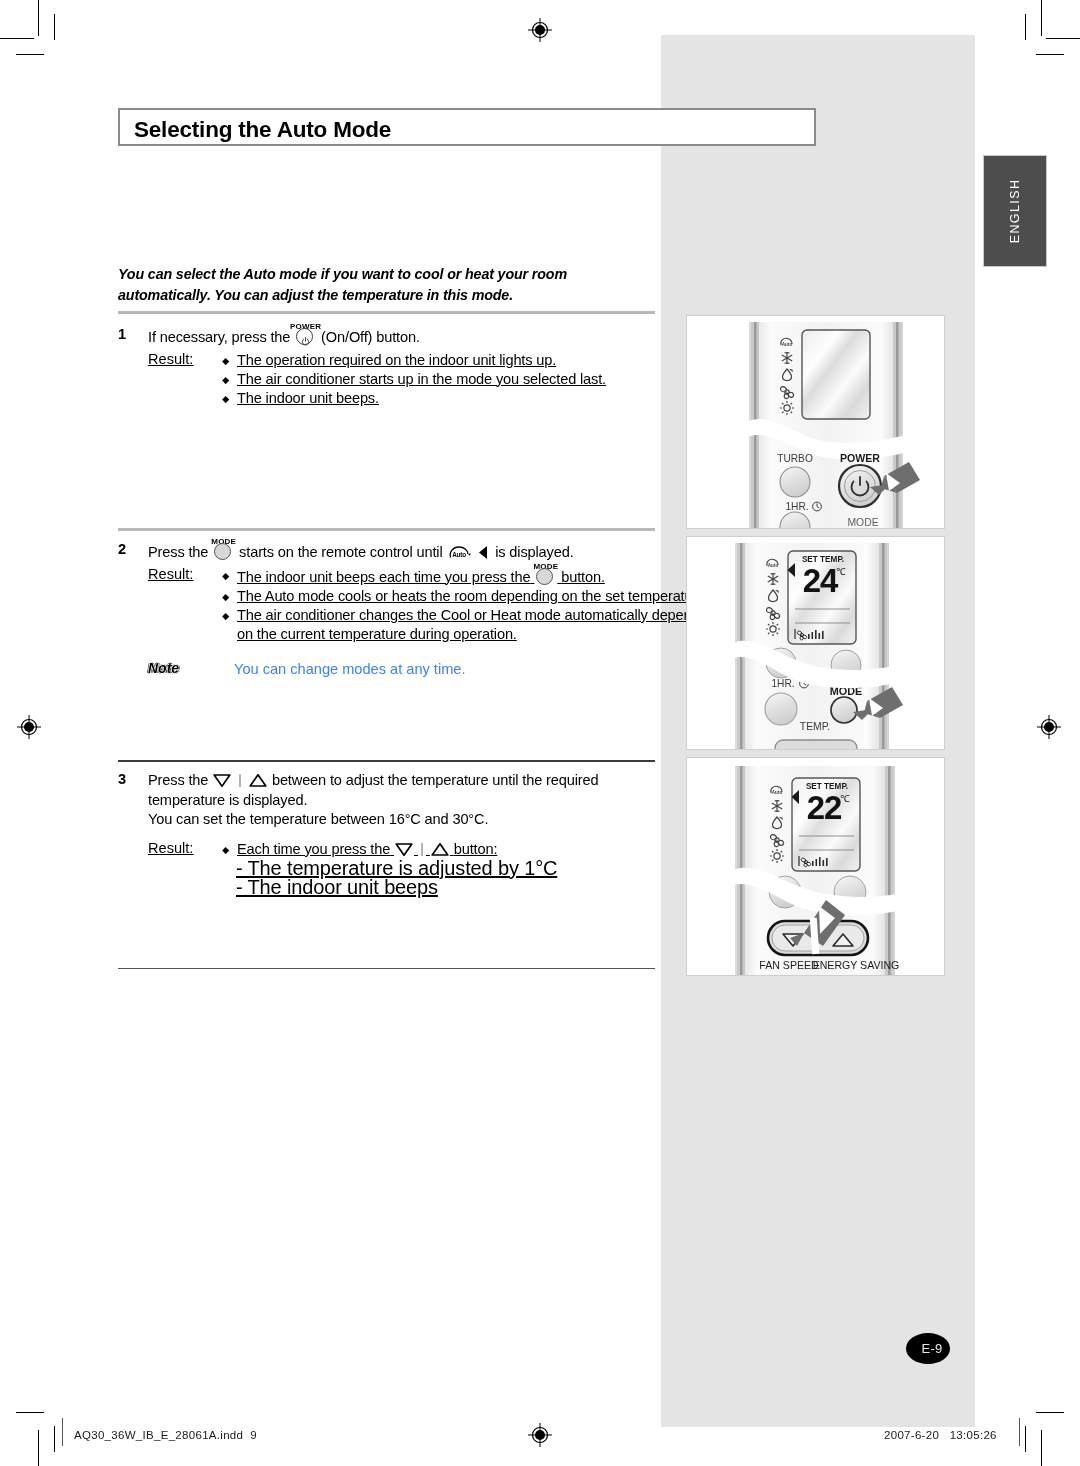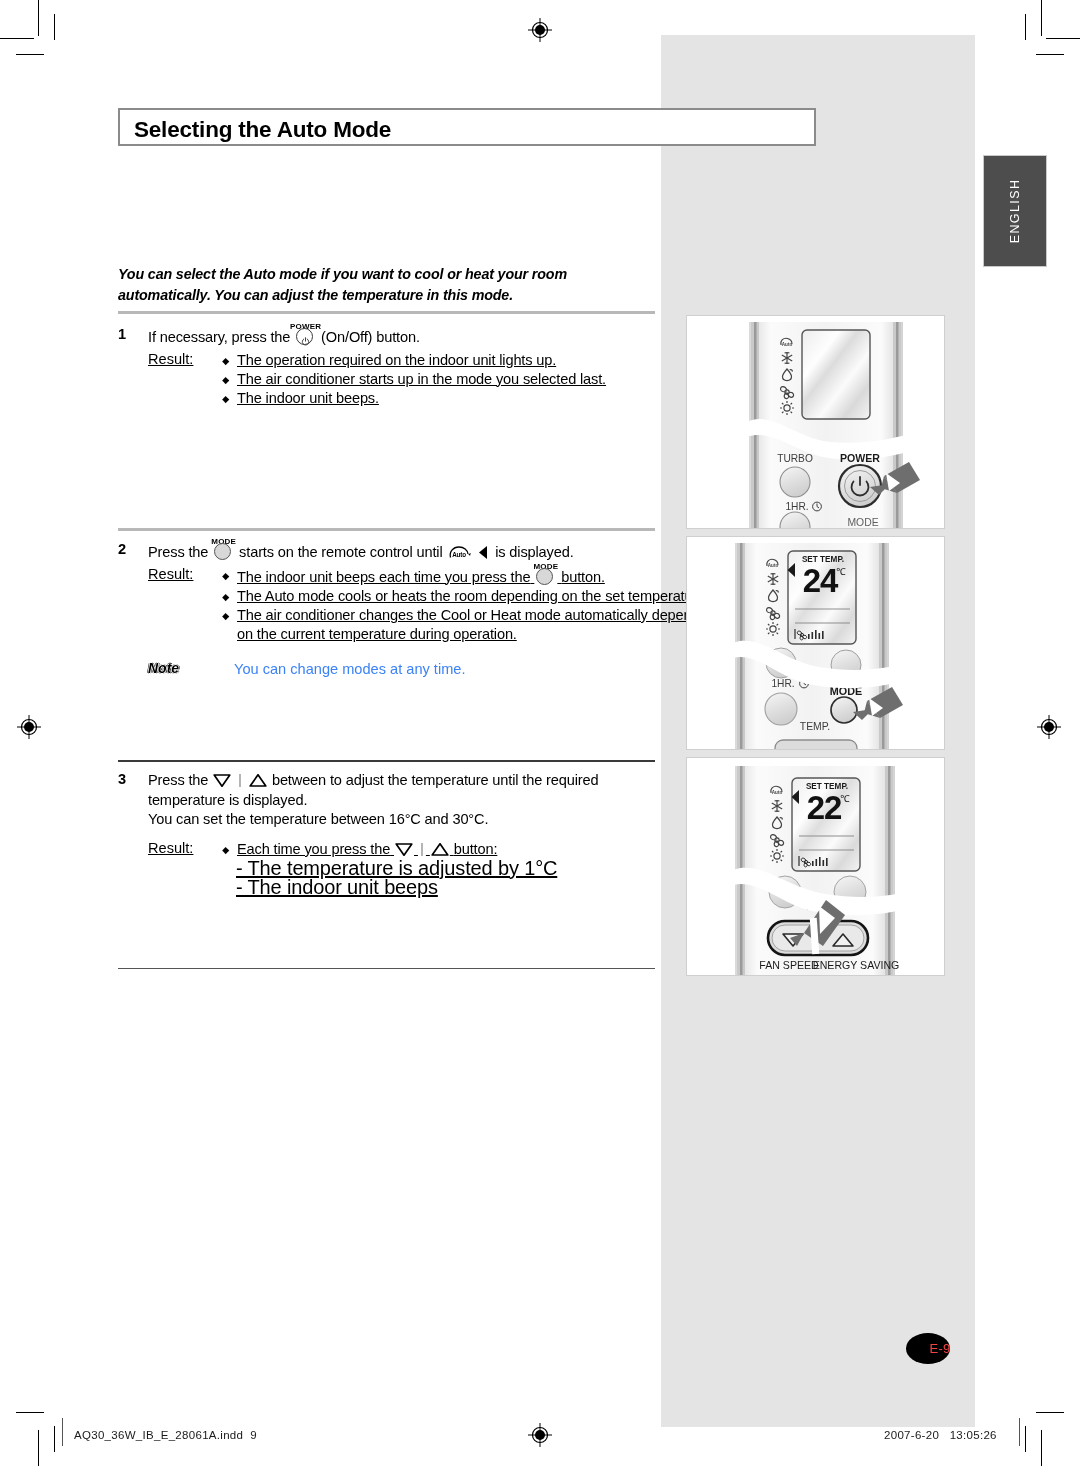--- a/index.html
+++ b/index.html
@@ -144,23 +144,23 @@
     box-sizing:border-box;overflow:hidden;
   }
   .illu svg{display:block;}
 
   
   .page-badge{
     position:absolute;left:906px;top:1333px;width:44px;height:31px;
     border-radius:50%;background:#000000;
   }
   .page-badge .pn{
-    position:absolute;left:12px;top:0;width:44px;height:31px;
+    position:absolute;left:4px;top:0;width:44px;height:31px;
     display:flex;align-items:center;justify-content:center;
-    color:#ef4444;font-size:13px;letter-spacing:0.2px;
+    color:#e5e5e5;font-size:13px;letter-spacing:0.2px;
   }
 
   
   .footer-left{
     position:absolute;left:74px;top:1429px;font-size:11.5px;color:#1a1a1a;
     font-family:"Liberation Sans", sans-serif;letter-spacing:0.3px;
   }
   .footer-right{
     position:absolute;left:884px;top:1429px;font-size:11.5px;color:#1a1a1a;
     font-family:"Liberation Sans", sans-serif;letter-spacing:0.3px;

